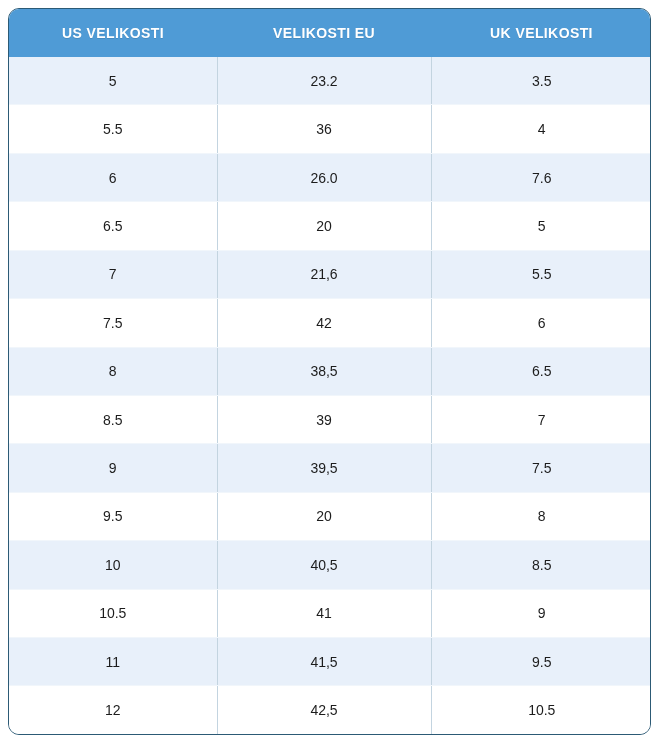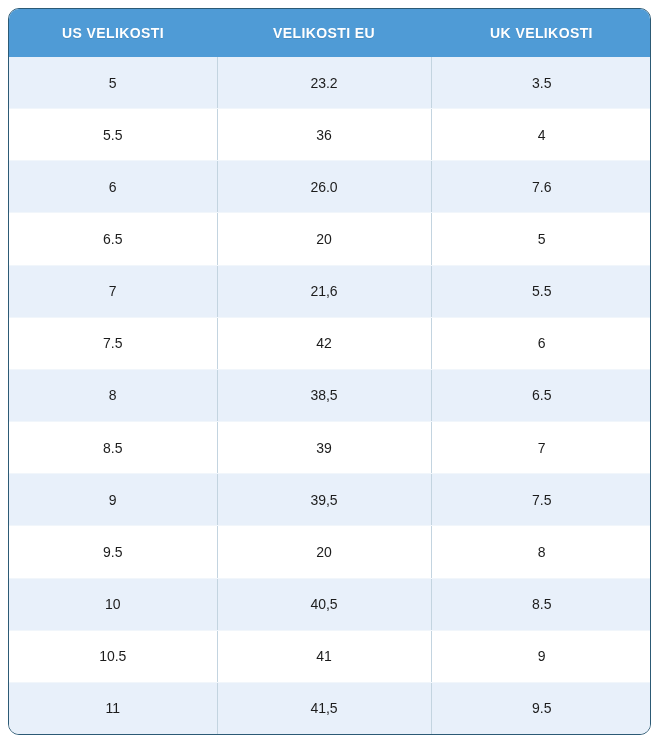--- a/index.html
+++ b/index.html
@@ -149,15 +149,20 @@
       <tr>
         <td>10.5</td>
         <td>41</td>
         <td>9</td>
       </tr>
       <tr>
         <td>11</td>
         <td>41,5</td>
         <td>9.5</td>
       </tr>
+      <tr>
+        <td>12</td>
+        <td>42,5</td>
+        <td>10.5</td>
+      </tr>
     </tbody>
   </table>
 </div>
 
 </body></html>

